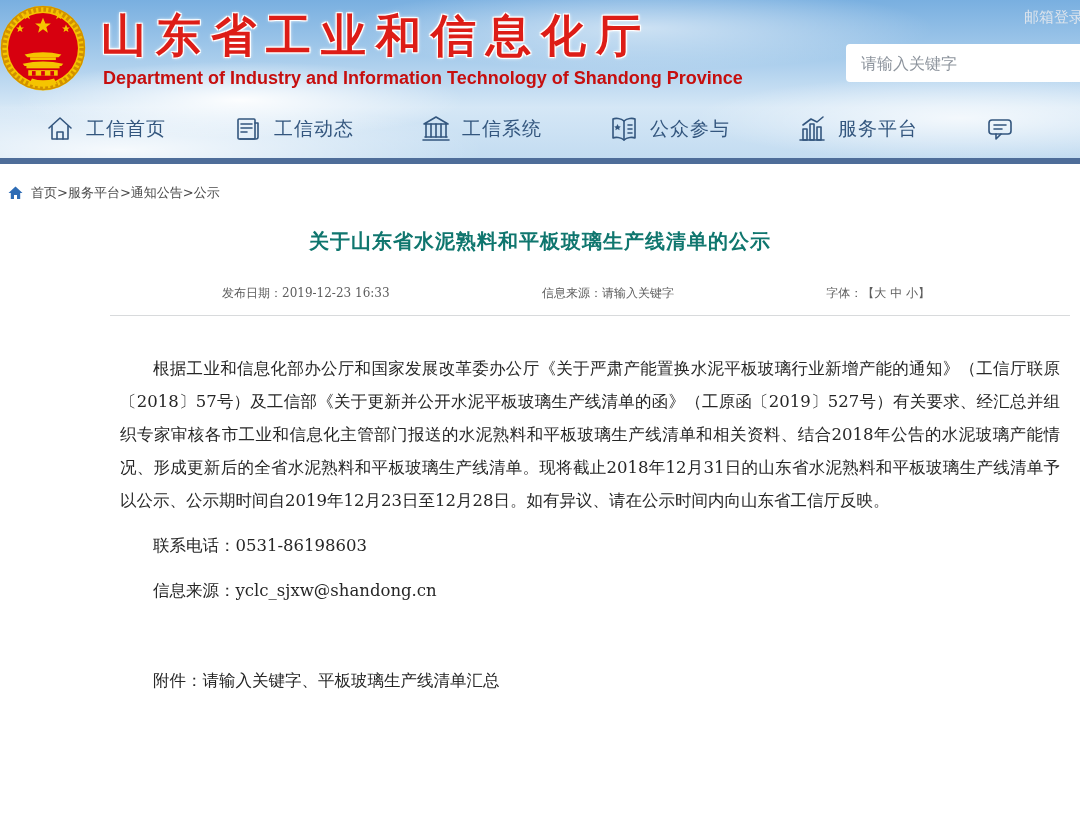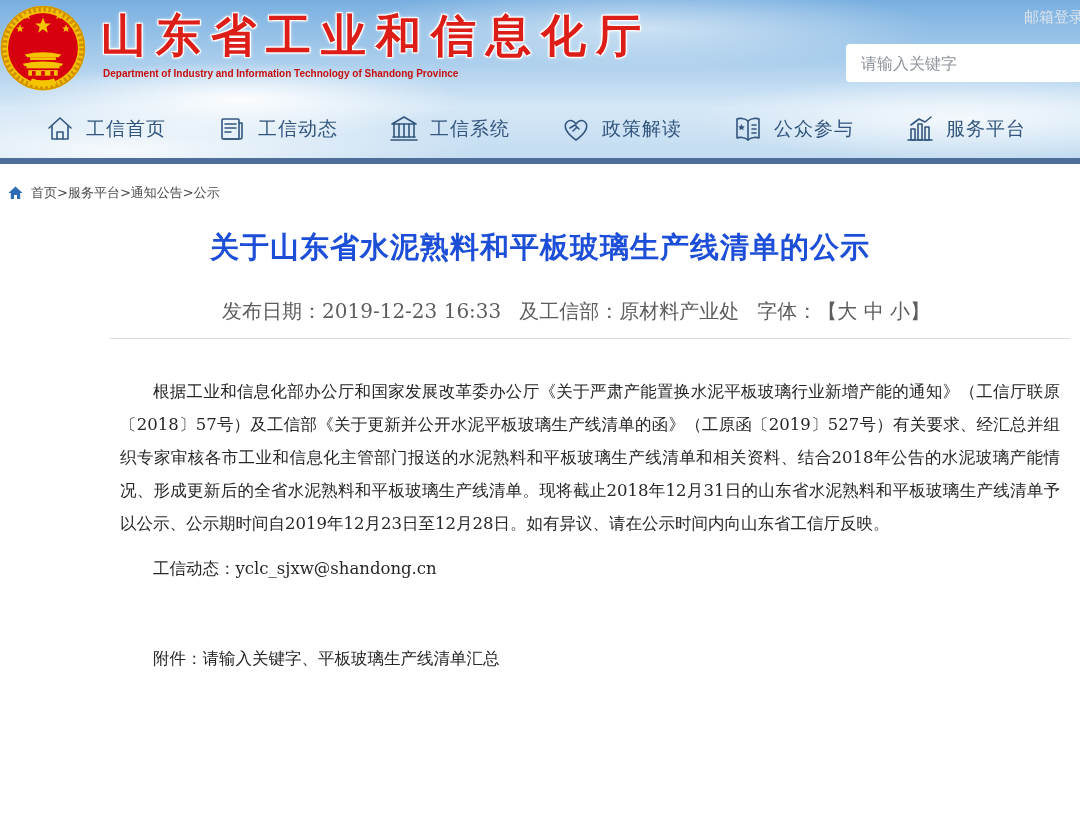--- a/index.html
+++ b/index.html
@@ -20,49 +20,49 @@
       linear-gradient(180deg,#79afe0 0%,#a9cdec 38%,#d5e7f6 68%,#c3dcf1 100%);
   }
   .emblem{position:absolute;left:-3px;top:3px;width:92px;height:96px;}
   .site-title{
     position:absolute;left:101px;top:6px;white-space:nowrap;
     font-size:45px;font-weight:bold;letter-spacing:10px;color:#dd1d17;
     text-shadow:0 0 3px #fff,0 0 4px #fff,1px 1px 0 #fff,-1px -1px 0 #fff,1px -1px 0 #fff,-1px 1px 0 #fff;
   }
   .site-subtitle{
     position:absolute;left:103px;top:68px;white-space:nowrap;
-    font-family:"Liberation Sans",sans-serif;font-size:10px;font-weight:bold;color:#c60f0f;
+    font-family:"Liberation Sans",sans-serif;font-size:18px;font-weight:bold;color:#c60f0f;
   }
   .mail-login{position:absolute;left:1024px;top:8px;font-size:15px;color:#dde4ec;white-space:nowrap;cursor:pointer;}
   .search{
     position:absolute;left:846px;top:44px;width:300px;height:38px;box-sizing:border-box;
     border:none;border-radius:4px;background:#fff;padding:0 10px 0 15px;outline:none;
     font-family:"DejaVu Serif","Liberation Serif",serif;font-size:16px;color:#333;
   }
   .search::placeholder{color:#8d949d;}
 
   
   .nav{
     position:absolute;left:0;bottom:0;width:1080px;height:58px;box-sizing:border-box;
-    display:flex;align-items:center;padding-left:44px;column-gap:50px;overflow:hidden;
+    display:flex;align-items:center;padding-left:44px;column-gap:66px;overflow:hidden;
   }
   .nav-item{display:flex;align-items:center;gap:10px;flex:none;cursor:pointer;}
   .nav-item svg{width:32px;height:32px;stroke:#33567e;fill:none;stroke-width:1.6;stroke-linecap:round;stroke-linejoin:round;}
   .nav-label{font-size:19px;color:#33567e;white-space:nowrap;letter-spacing:1px;}
 
   .divider{height:6px;background:#4e6d99;}
 
   
   .breadcrumb{margin:20px 0 0 8px;display:flex;align-items:center;gap:8px;font-size:13px;color:#4a4a4a;}
   .breadcrumb svg{width:15px;height:14px;flex:none;}
   .breadcrumb .path{cursor:pointer;}
 
-  .article-title{margin:26px 20px 0 20px;text-align:center;font-size:29px;font-weight:bold;color:#1d4ed8;letter-spacing:1px;}
-
-  .meta{margin:30px 0 0 222px;width:708px;display:flex;justify-content:space-between;font-size:20px;color:#5d5d5d;white-space:nowrap;}
+  .article-title{margin:26px 20px 0 20px;text-align:center;font-size:20px;font-weight:bold;color:#0f766e;letter-spacing:1px;}
+
+  .meta{margin:30px 0 0 222px;width:708px;display:flex;justify-content:space-between;font-size:12px;color:#5d5d5d;white-space:nowrap;}
   .meta .font-switch{cursor:pointer;}
   .meta-hr{margin:13px 0 0 110px;width:960px;height:0;border-top:1px solid #d8dadc;}
 
   .body{margin:36px 8px 0 108px;font-size:16.5px;line-height:33px;color:#262626;text-align:justify;}
   .body p{margin:12px;text-indent:2em;}
   .spacer{height:33px;}
   .signature{margin-top:84px;text-align:right;padding-right:24px;font-size:16.5px;line-height:37px;color:#262626;}
 </style>
 </head>
 <body>
@@ -127,27 +127,20 @@
 
       <div class="nav-item">
         <svg viewBox="0 0 32 32">
           <path d="M16 4 L28 11 L4 11 Z"></path>
             <path d="M6 11 V24 M11 11 V24 M16 11 V24 M21 11 V24 M26 11 V24"></path>
             <path d="M5 24 H27 M3 27 H29"></path>
         </svg>
         <span class="nav-label">工信系统</span>
       </div>
 
-      <div class="nav-item">
-        <svg viewBox="0 0 32 32">
-          <path d="M16 27 C6 20 3 13 7 9 C10 6 14 8 16 11 C18 8 22 6 25 9 C29 13 26 20 16 27 Z"></path>
-          <path d="M10 15 L15 12 L19 16 M13 18 L17 14"></path>
-        </svg>
-        <span class="nav-label">政策解读</span>
-      </div>
 
       <div class="nav-item">
         <svg viewBox="0 0 32 32">
           <path d="M16 8 C13 5 7 5 5 6 V25 C7 24 13 24 16 27 C19 24 25 24 27 25 V6 C25 5 19 5 16 8 Z"></path>
             <path d="M16 8 V27"></path>
           <path d="M9.5 11 l1.1 2.2 2.2 .3 -1.6 1.5 .4 2.2 -2.1 -1.1 -2.1 1.1 .4 -2.2 -1.6 -1.5 2.2 -.3 Z" fill="#33567e" stroke="none"></path>
           <path d="M20 12 H24 M20 16 H24 M20 20 H24"></path>
         </svg>
         <span class="nav-label">公众参与</span>
       </div>
@@ -181,30 +174,31 @@
     <svg viewBox="0 0 15 14">
       <path d="M7.5 0.5 L14.5 7 H12.2 V13 H9 V9 H6 V13 H2.8 V7 H0.5 Z" fill="#2e6cb5"></path>
     </svg>
     <span class="path">首页&gt;服务平台&gt;通知公告&gt;公示</span>
   </div>
 
   <h1 class="article-title">关于山东省水泥熟料和平板玻璃生产线清单的公示</h1>
 
   <div class="meta">
     <span>发布日期：2019-12-23 16:33</span>
-    <span>及工信部：原材料产业处</span>
+    <span>信息来源：请输入关键字</span>
     <span>
       <span>字体：</span><span class="font-switch">【大 中 小】</span>
     </span>
   </div>
   <div class="meta-hr"></div>
 
   <div class="body">
     <p>根据工业和信息化部办公厅和国家发展改革委办公厅《关于严肃产能置换水泥平板玻璃行业新增产能的通知》（工信厅联原〔2018〕57号）及工信部《关于更新并公开水泥平板玻璃生产线清单的函》（工原函〔2019〕527号）有关要求、经汇总并组织专家审核各市工业和信息化主管部门报送的水泥熟料和平板玻璃生产线清单和相关资料、结合2018年公告的水泥玻璃产能情况、形成更新后的全省水泥熟料和平板玻璃生产线清单。现将截止2018年12月31日的山东省水泥熟料和平板玻璃生产线清单予以公示、公示期时间自2019年12月23日至12月28日。如有异议、请在公示时间内向山东省工信厅反映。</p>
-    <p>工信动态：yclc_sjxw@shandong.cn</p>
+    <p>联系电话：0531-86198603</p>
+    <p>信息来源：yclc_sjxw@shandong.cn</p>
     <div class="spacer"></div>
     <p>附件：请输入关键字、平板玻璃生产线清单汇总</p>
 
     <div class="signature">
       <div>山东省工业和信息化厅</div>
     </div>
   </div>
 
 </div>
 

